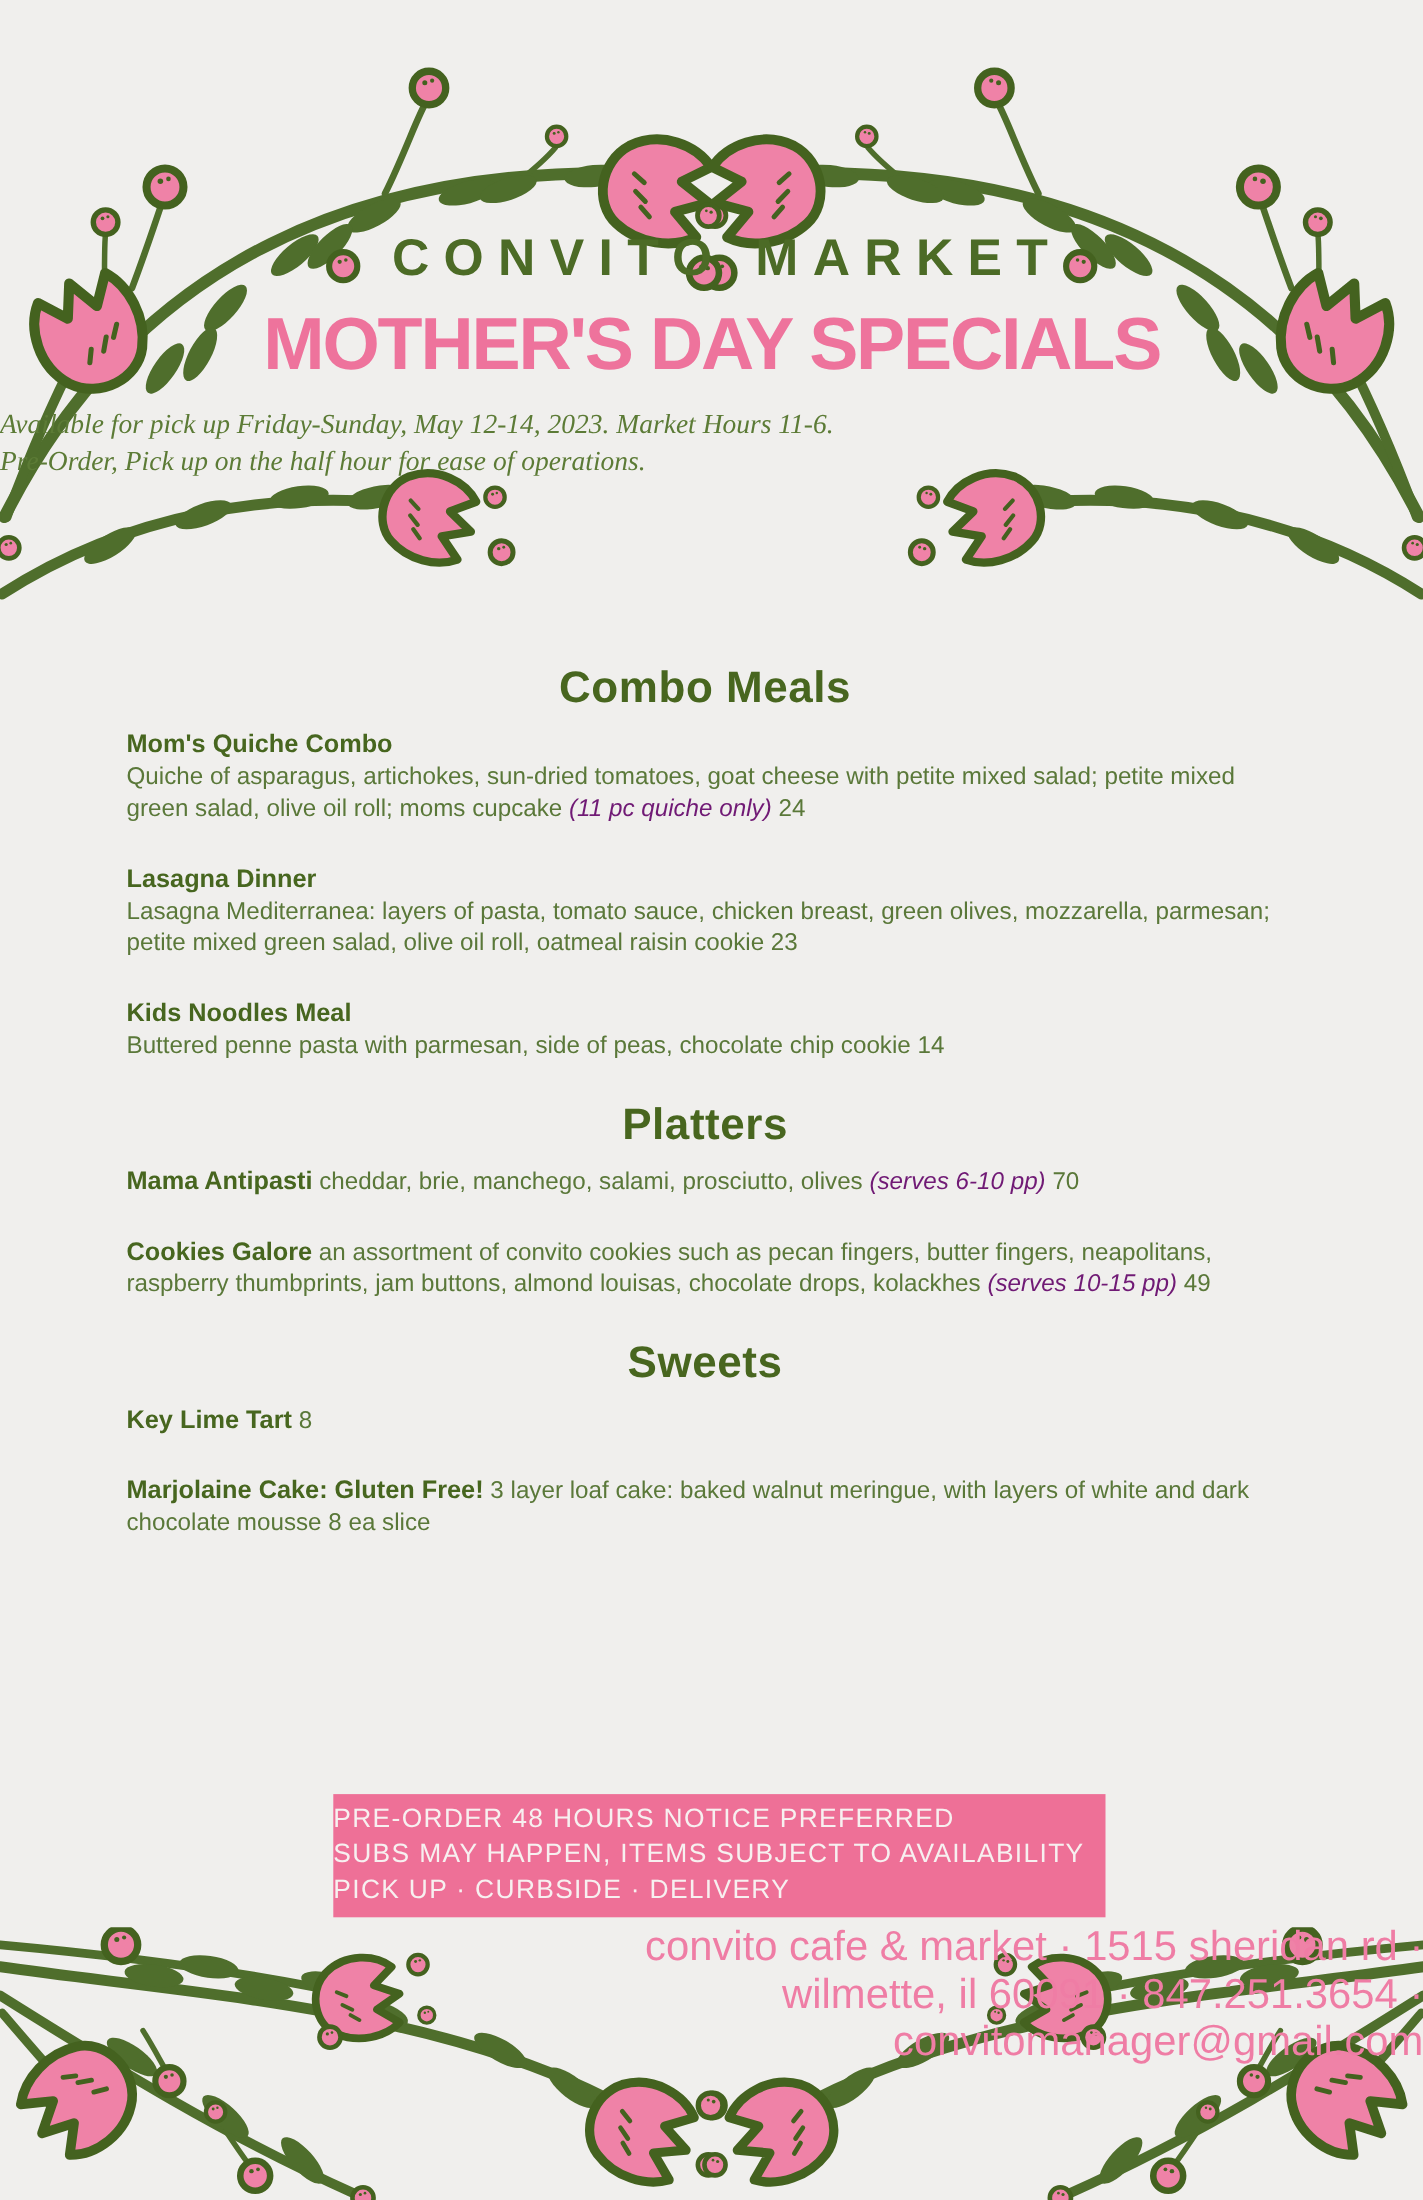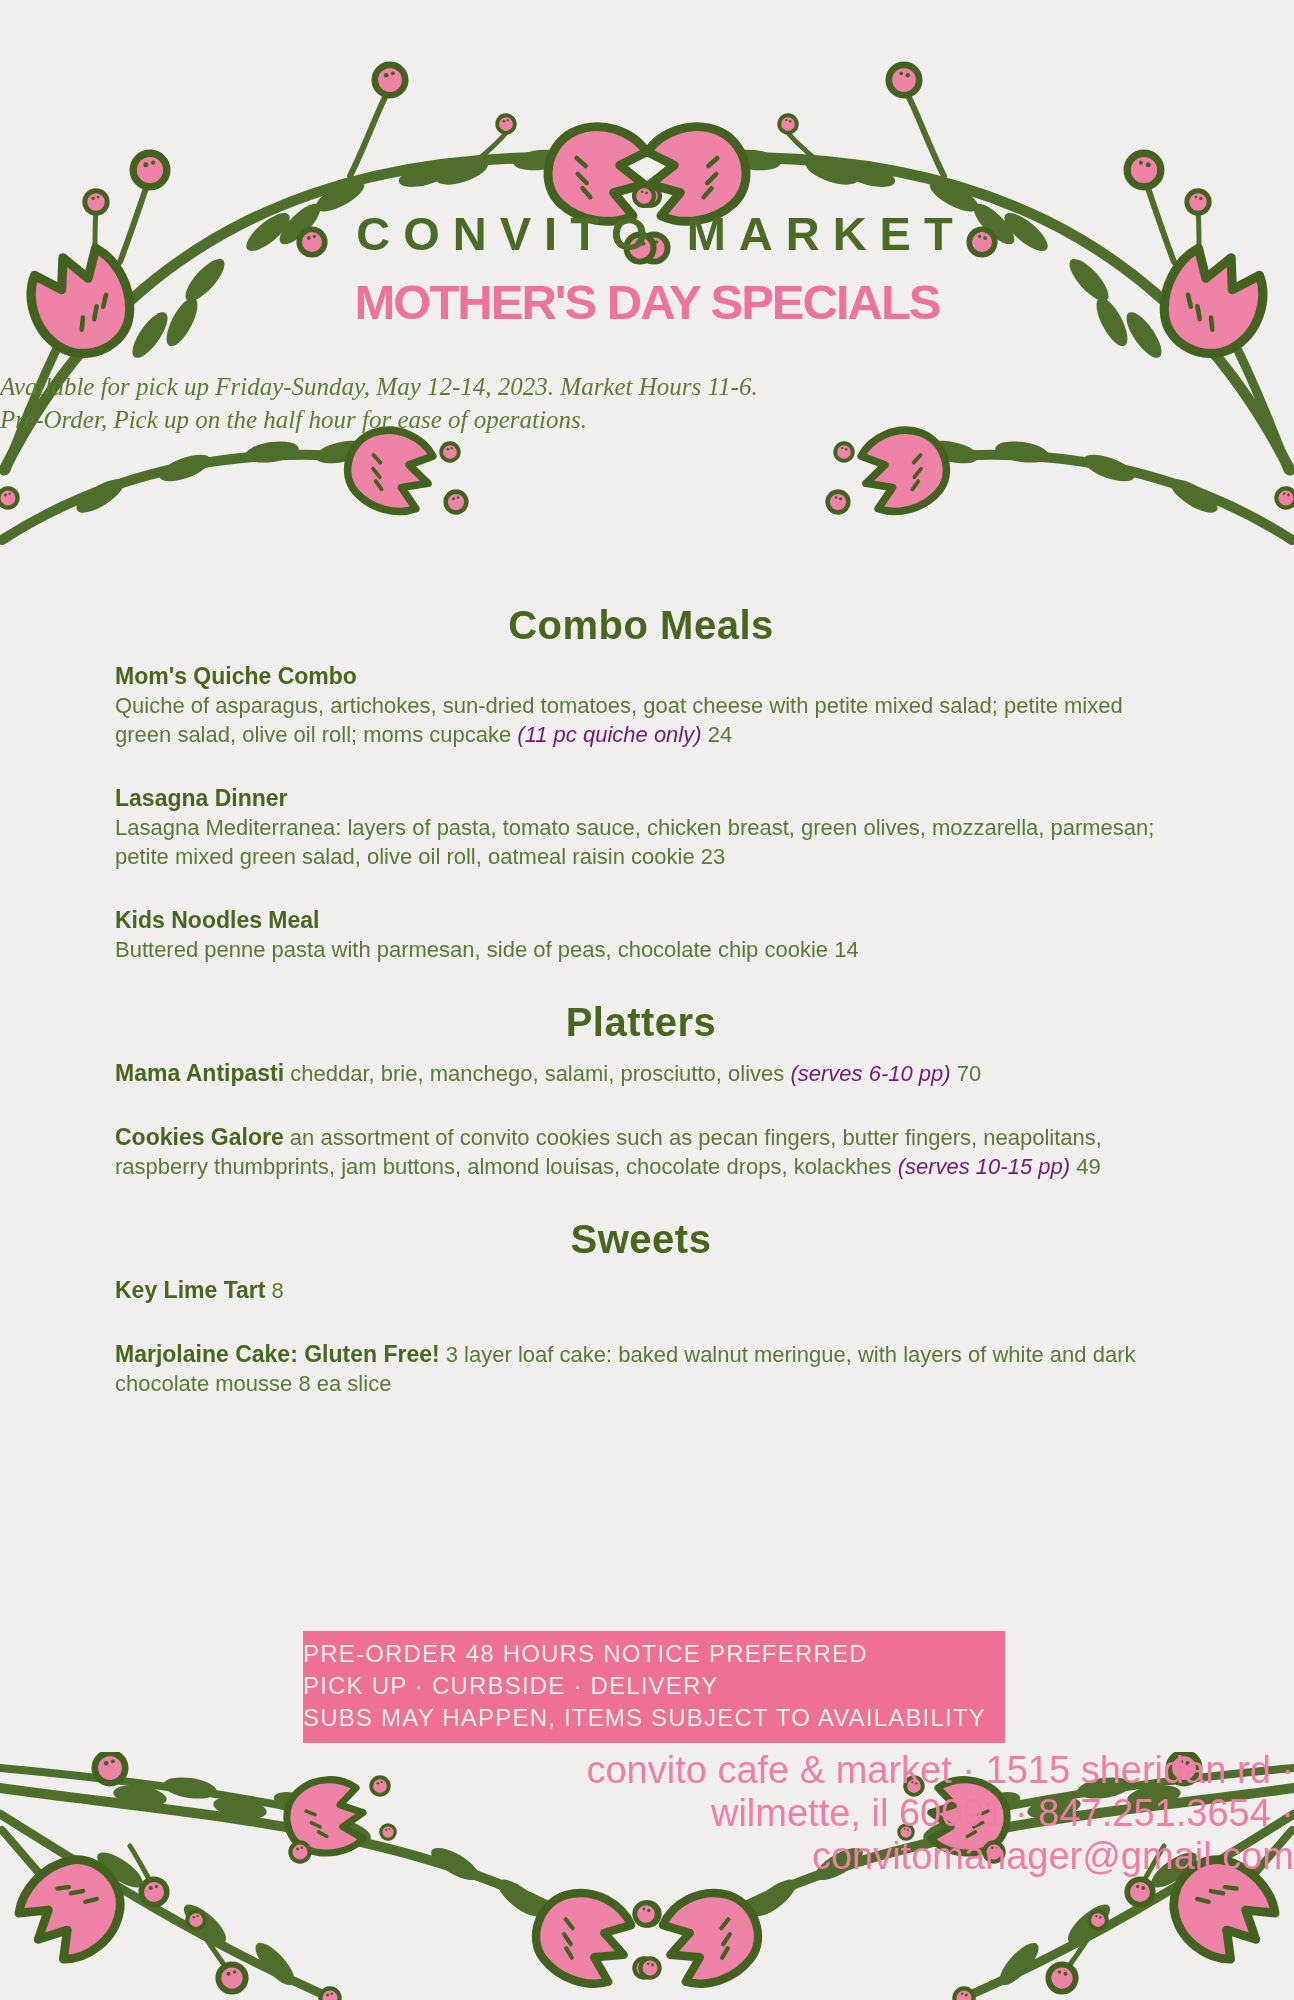--- a/index.html
+++ b/index.html
@@ -12,21 +12,21 @@
   .decor-top { top:0; }
   .decor-bottom { top:1752px; }
 
   .market-name {
     position:absolute; top:206px; left:0; right:0; text-align:center;
     font-size:47px; font-weight:800; letter-spacing:13px; padding-left:28px;
     color:#4c6b26; z-index:3; white-space:nowrap;
   }
   .main-title {
     position:absolute; top:274px; left:0; right:0; text-align:center;
-    font-size:49px; font-weight:800; letter-spacing:-2px;
+    font-size:67px; font-weight:800; letter-spacing:-2px;
     color:#ee739c; z-index:3; white-space:nowrap;
   }
   .subtitle {
     position:absolute; top:370px; left:0; right:0; text-align:left;
     font-family:"Liberation Serif", serif; font-style:italic;
     font-size:25px; line-height:33px; color:#5c7b36; z-index:3;
   }
 
   .menu {
     position:absolute; top:602px; left:115px; width:1052px; z-index:3;
@@ -196,22 +196,22 @@
     </div>
 
     <div class="item">
       <span class="inline-name">Marjolaine Cake: Gluten Free!</span> <span>3 layer loaf cake: baked walnut meringue, with layers of white and dark chocolate mousse 8 ea slice</span>
     </div>
 
   </div>
 
   <div class="banner">
     <div>PRE-ORDER 48 HOURS NOTICE PREFERRED</div>
+    <div>SUBS MAY HAPPEN, ITEMS SUBJECT TO AVAILABILITY</div>
     <div>PICK UP ·  CURBSIDE · DELIVERY</div>
-    <div>SUBS MAY HAPPEN, ITEMS SUBJECT TO AVAILABILITY</div>
   </div>
 
   <div class="footer">
     <div>convito cafe &amp; market · 1515 sheridan rd ·</div>
     <div>wilmette, il 60091 · 847.251.3654 ·</div>
     <div>convitomanager@gmail.com</div>
   </div>
 
 </div>
 

